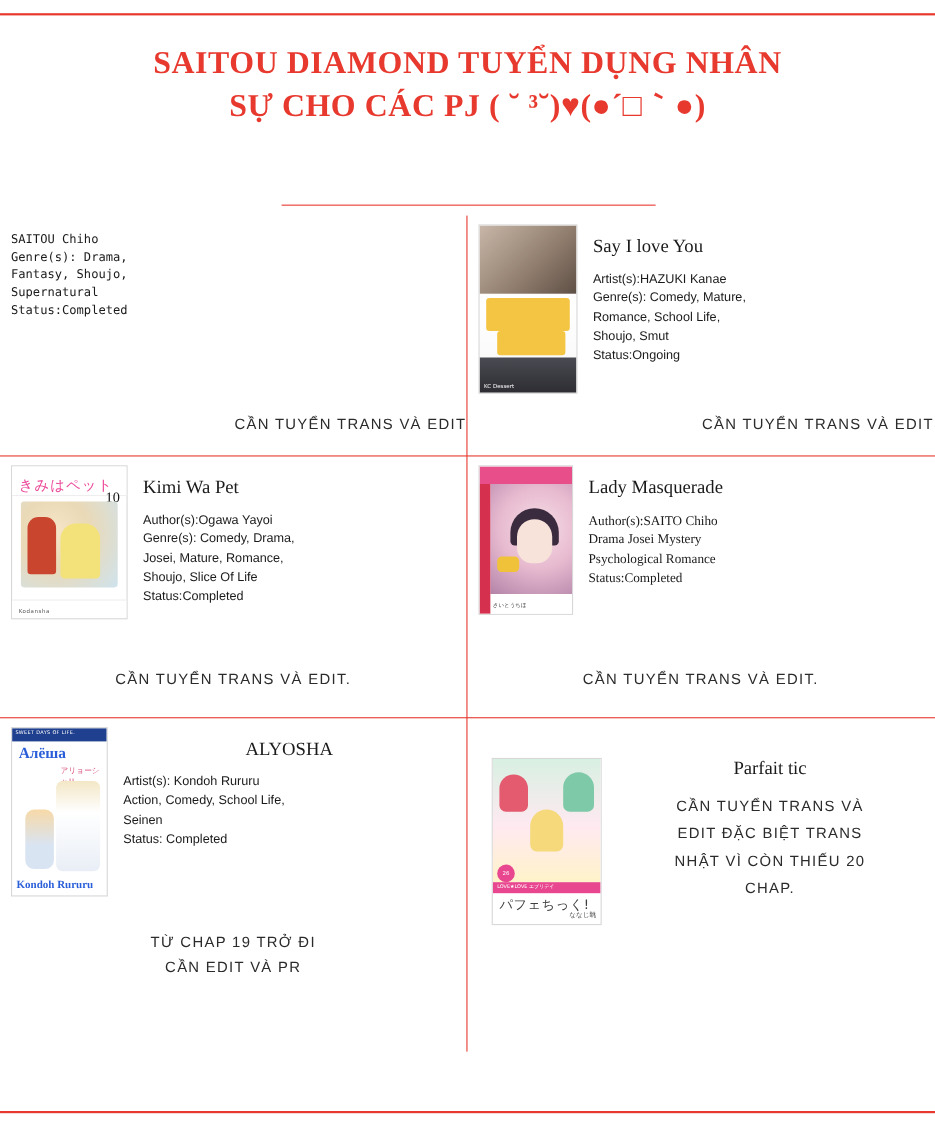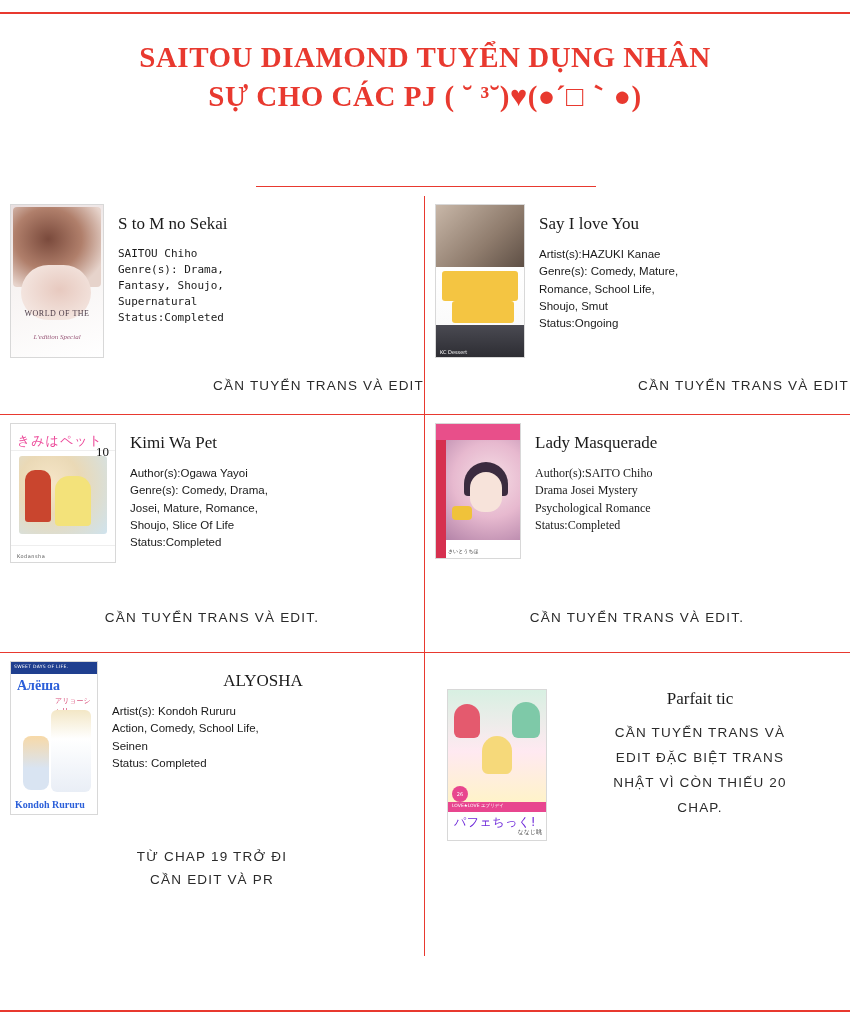--- a/index.html
+++ b/index.html
@@ -210,21 +210,21 @@
   .cv5 .char2 { position:absolute; left:12px; top:74px; width:26px; height:54px; background: linear-gradient(180deg,#f7d9a8 0%, #d9e4f2 60%); border-radius:8px; }
   .cv5 .foot { position:absolute; left:4px; bottom:4px; font-family:"Liberation Serif",serif; font-size:10px; color:#2b5fd9;font-weight:bold; }
 
   .cv6 { width: 98px; height: 150px; background:#ffffff; }
   .cv6 .art { position:absolute; left:0; top:0; width:98px; height:112px; background: linear-gradient(180deg,#d8f0e2 0%, #ffe9f1 55%, #fff3c9 100%); }
   .cv6 .h1 { position:absolute; left:6px; top:14px; width:26px; height:34px; background:#e45a6e; border-radius:13px 13px 6px 6px; }
   .cv6 .h2 { position:absolute; right:6px; top:12px; width:28px; height:36px; background:#7ec9a8; border-radius:14px 14px 6px 6px; }
   .cv6 .h3 { position:absolute; left:34px; top:46px; width:30px; height:38px; background:#f6d97a; border-radius:15px 15px 6px 6px; }
   .cv6 .strip { position:absolute; left:0; top:112px; width:98px; height:10px; background:#e8468f; }
   .cv6 .stripT { position:absolute; left:4px; top:113px; font-size:4.5px; color:#fff; font-family:"DejaVu Sans",sans-serif; }
-  .cv6 .jp { position:absolute; left:6px; top:124px; font-family:"DejaVu Sans",sans-serif; font-size:12px; color:#6d28d9; letter-spacing:0.5px; }
+  .cv6 .jp { position:absolute; left:6px; top:124px; font-family:"DejaVu Sans",sans-serif; font-size:12px; color:#404040; letter-spacing:0.5px; }
   .cv6 .foot { position:absolute; right:4px; bottom:3px; font-size:6px; color:#444; font-family:"DejaVu Sans",sans-serif; }
   .cv6 .badge { position:absolute; left:4px; top:96px; width:16px; height:16px; border-radius:50%; background:#e8468f; color:#fff; font-size:5px; text-align:center; line-height:16px; font-family:"DejaVu Sans",sans-serif; }
 </style>
 </head>
 <body>
 
 <div class="page">
 
   <div class="edge-rule top"></div>
   <div class="edge-rule bottom"></div>
@@ -236,30 +236,21 @@
 
   <div class="short-rule"></div>
 
   <div class="grid">
     <div class="v-line"></div>
     <div class="h-line r1"></div>
     <div class="h-line r2"></div>
 
     <div class="cell row0 col0">
       <div class="entry">
-        <div class="cover cv1">
-          <div class="cv-inner">
-            <div class="blobA"></div>
-            <div class="blobB"></div>
-            <div class="txt">WORLD OF THE</div>
-            <div class="txt2">L'edition Special</div>
-          </div>
-        </div>
-        <div class="info">
-          <div class="m-title">S to M no Sekai</div>
+        <div class="info">
           <div class="meta">SAITOU Chiho
 Genre(s): Drama,
 Fantasy, Shoujo,
 Supernatural
 Status:Completed</div>
         </div>
       </div>
       <div class="note n-r0">CẦN TUYỂN TRANS VÀ EDIT</div>
     </div>
 

